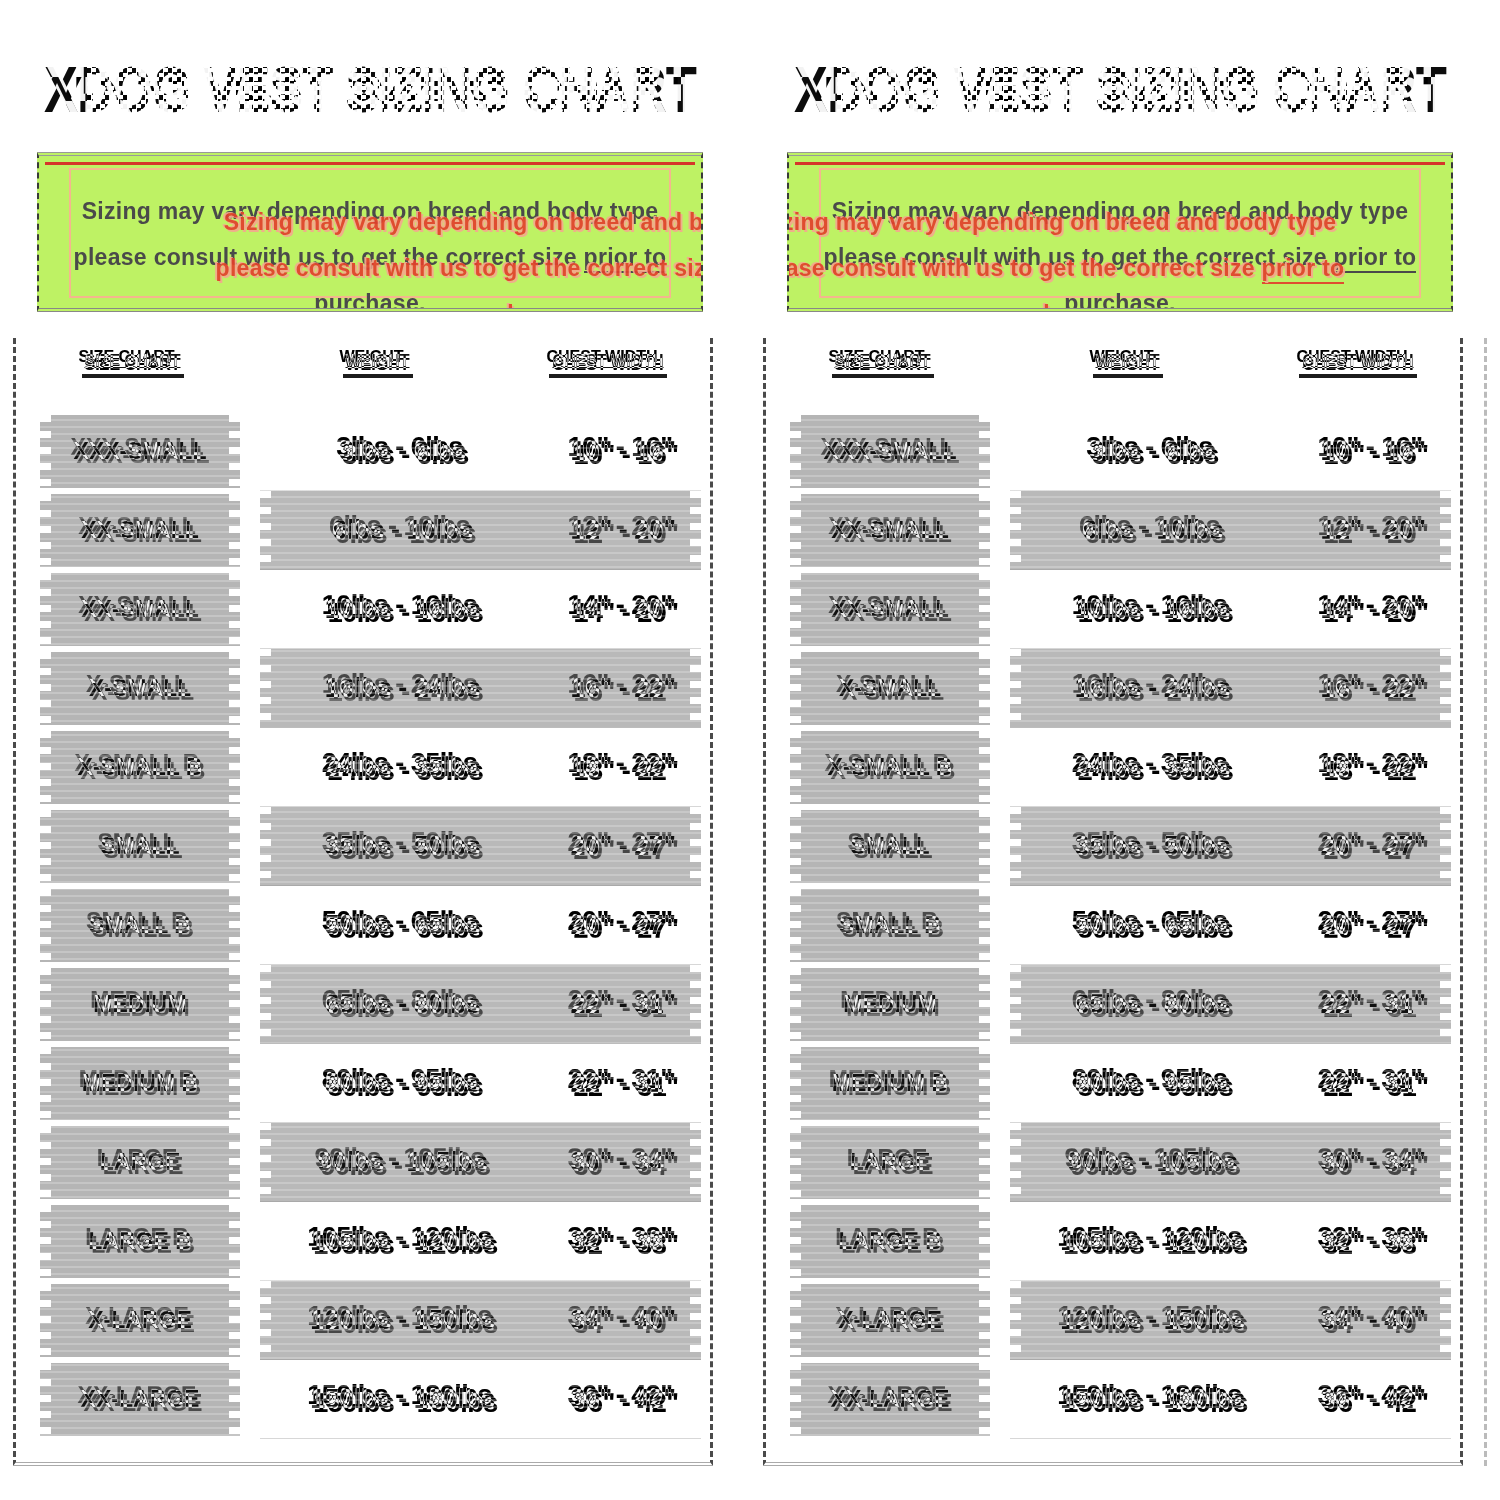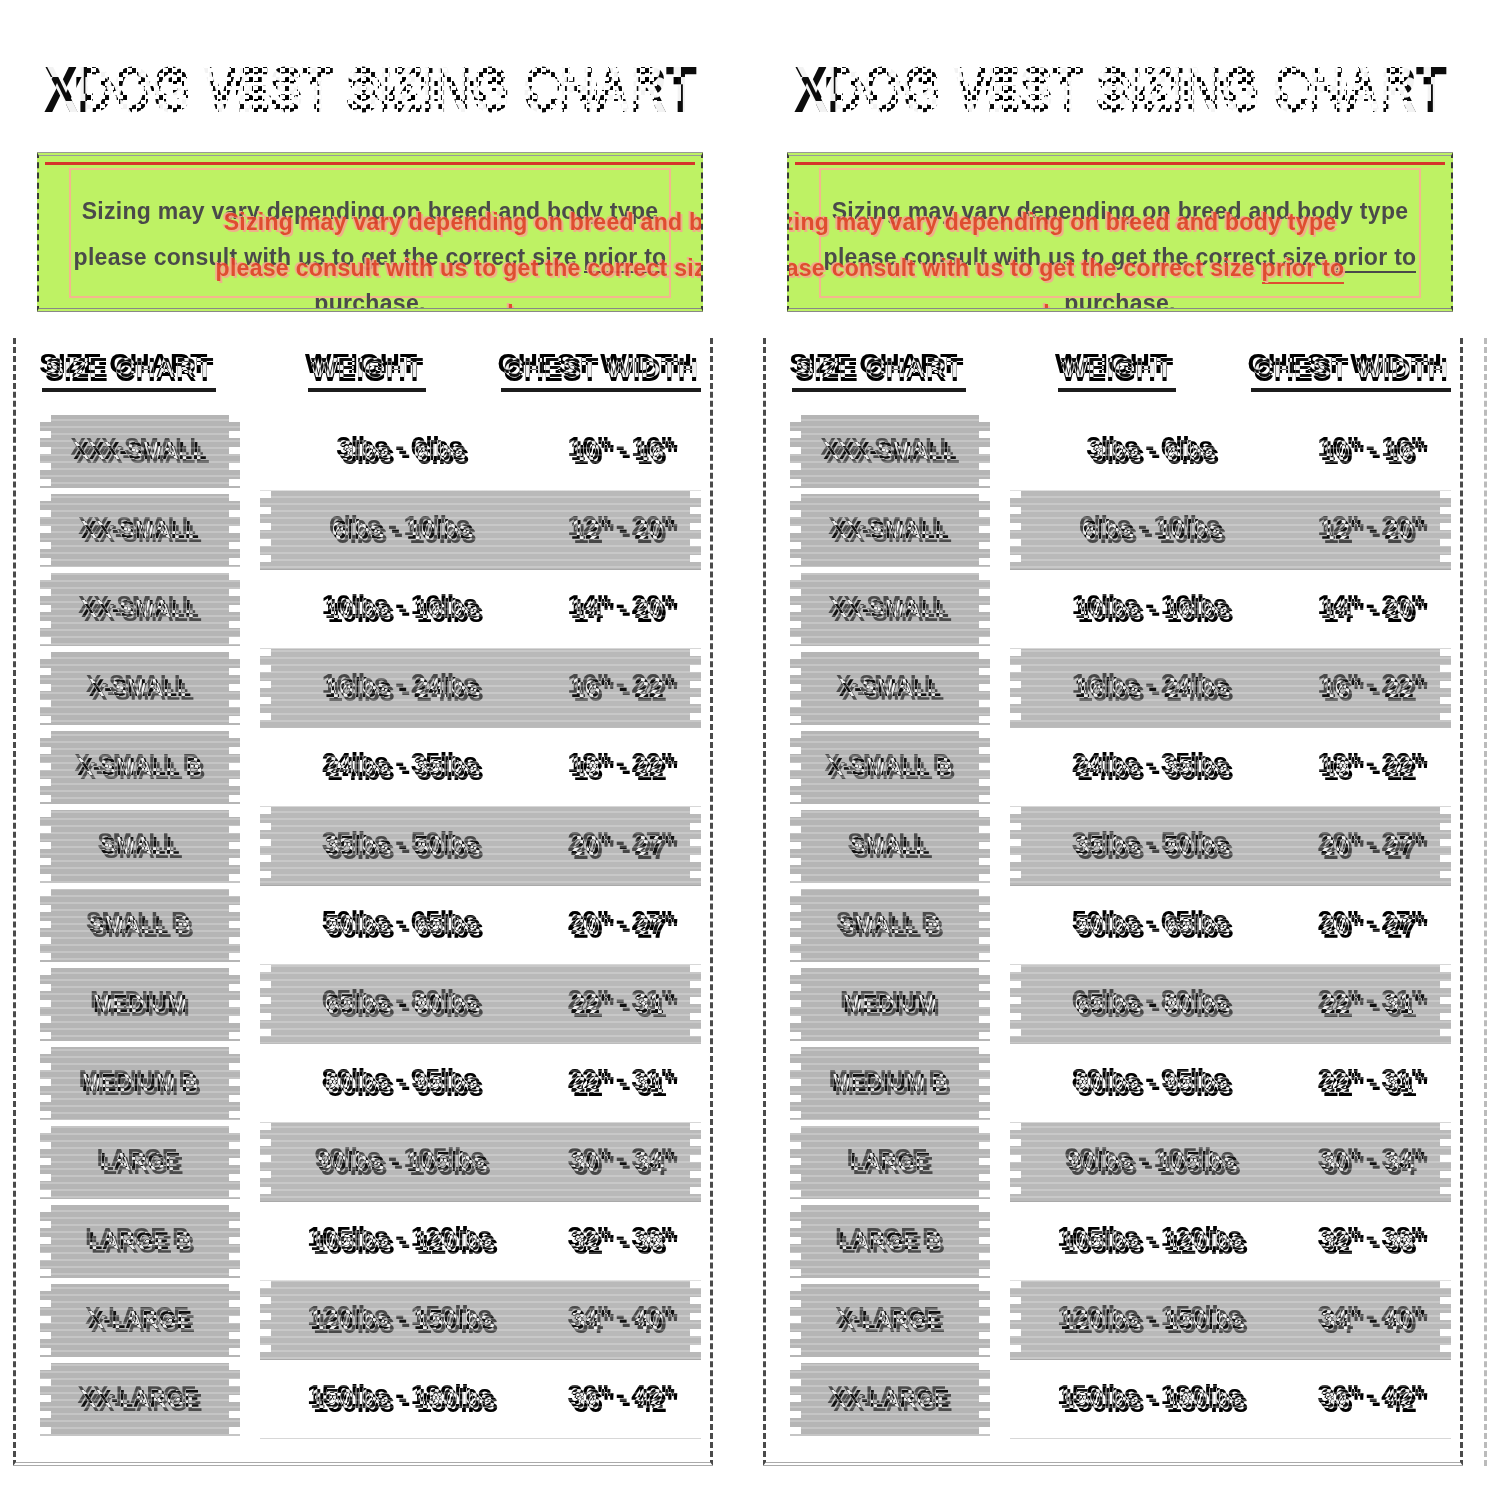--- a/index.html
+++ b/index.html
@@ -60,21 +60,21 @@
     opacity:.92;
   }
   .panel-left  .notice-text.red{transform:translate(142px,11px);}
   .panel-right .notel, .panel-right .notice-text.red{transform:translate(-72px,11px);}
   .u{border-bottom:2px solid currentColor;padding-bottom:1px;}
 
   
   .thead{position:absolute;top:352px;left:0;width:676px;display:flex;align-items:flex-start;}
   .th{display:flex;justify-content:center;}
   .th-size{width:215px;} .th-weight{width:275px;justify-content:center;} .th-chest{flex:1;}
-  .th span.hdr{font-size:28px;letter-spacing:0;border-bottom:4px solid #1c1c1c;padding:0 3px 4px;}
+  .th span.hdr{font-size:16px;letter-spacing:0;border-bottom:4px solid #1c1c1c;padding:0 3px 4px;text-decoration:underline;}
 
   
   .rows{position:absolute;top:412px;left:0;width:676px;}
   .rows::after{
     content:"";position:absolute;inset:0;pointer-events:none;
     background:repeating-linear-gradient(180deg, rgba(255,255,255,.22) 0 2px, rgba(255,255,255,0) 2px 7px);
   }
   .row{height:79px;display:flex;align-items:stretch;}
   .c-size{
     width:200px;margin:3px 0 3px 15px;background:var(--label-gray);

